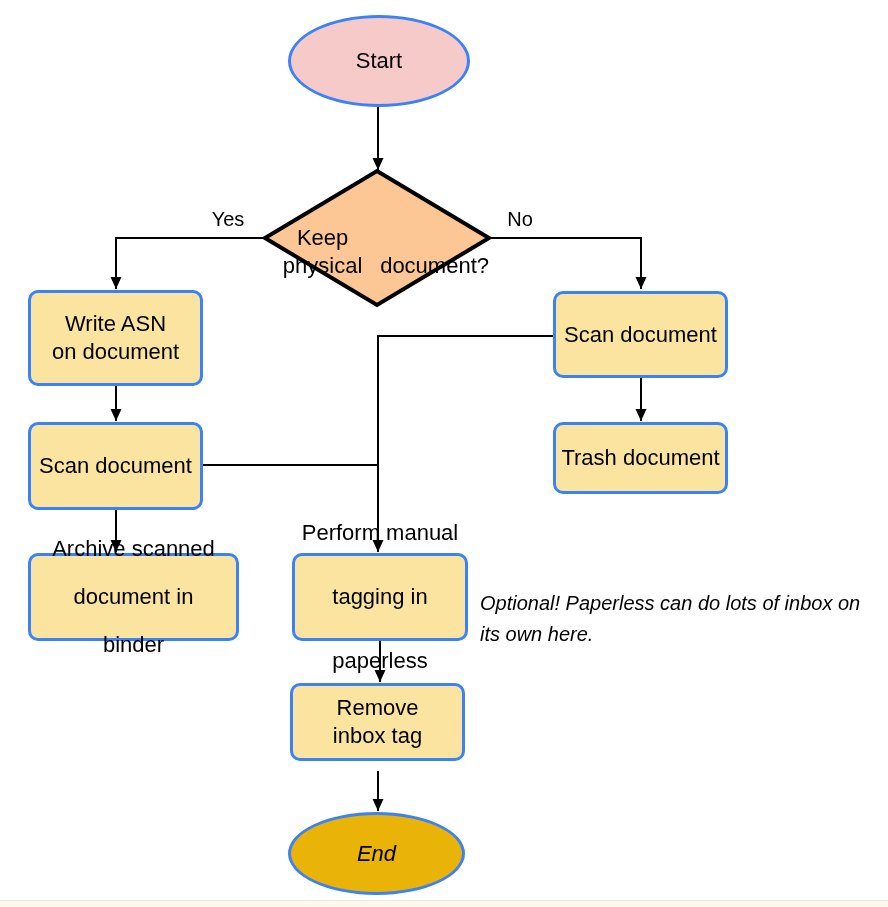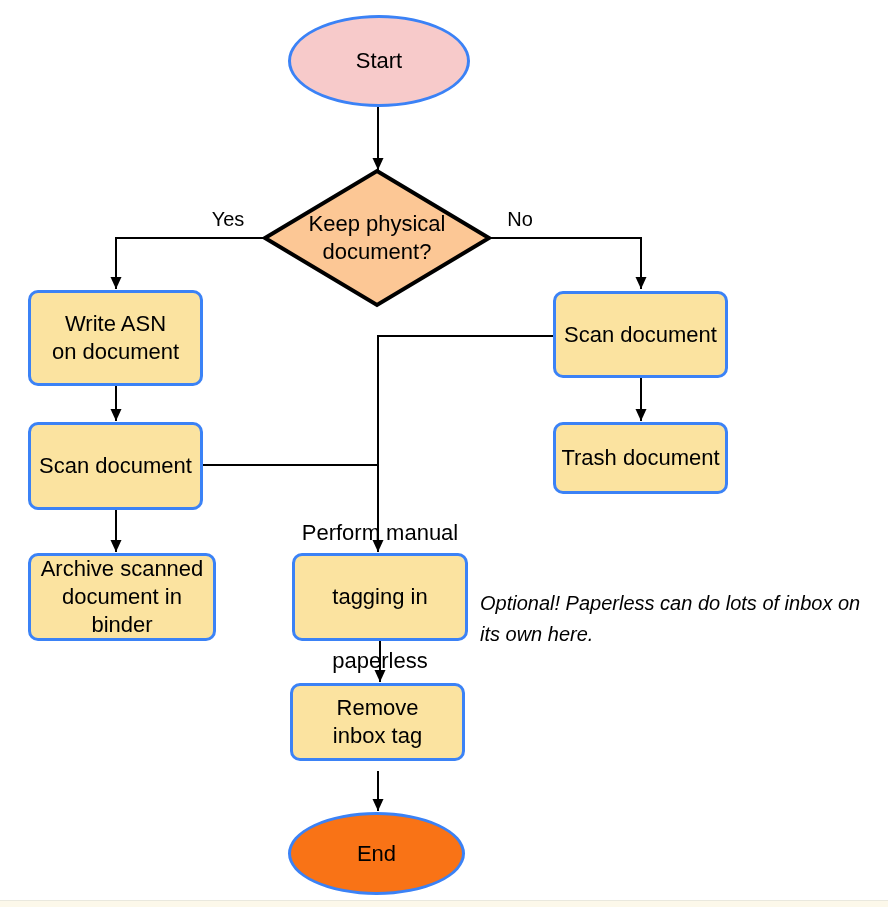--- a/index.html
+++ b/index.html
@@ -24,22 +24,22 @@
     justify-content: center;
     text-align: center;
     font-size: 22px;
     line-height: 28px;
   }
   .process { border-radius: 10px; }
   .terminator { border-radius: 50%; }
   .decision-label {
     position: absolute;
     display: flex;
-    flex-direction: column;
-    align-items: center;
+    flex-direction: row;
+    align-items: flex-end;
     justify-content: center;
     text-align: center;
     font-size: 22px;
     line-height: 28px;
   }
   .edge-label {
     position: absolute;
     font-size: 20px;
     text-align: center;
     width: 48px;
@@ -99,21 +99,21 @@
 
   <div class="edge-label" style="left:496px; top:208px;">No</div>
 
   <div class="node process" style="left: 28px; top: 290px; width: 175px; height: 96px; background-color: rgb(251, 227, 160);">
     <div>Write ASN</div>
     <div>on document</div>
   </div>
 
   <div class="node process" style="left: 28px; top: 422px; width: 175px; height: 88px; background-color: rgb(251, 227, 160);">Scan document</div>
 
-  <div class="node process" style="left: 28px; top: 553px; width: 188px; height: 88px; background-color: rgb(251, 227, 160);">
+  <div class="node process" style="left: 28px; top: 553px; width: 211px; height: 88px; background-color: rgb(251, 227, 160); gap: 20px;">
     <div>Archive scanned</div>
     <div>document in</div>
     <div>binder</div>
   </div>
 
   <div class="node process" style="left: 553px; top: 291px; width: 175px; height: 87px; background-color: rgb(251, 227, 160);">Scan document</div>
 
   <div class="node process" style="left: 553px; top: 422px; width: 175px; height: 72px; background-color: rgb(251, 227, 160);">Trash document</div>
 
   <div class="node process" style="left: 292px; top: 553px; width: 176px; height: 88px; background-color: rgb(251, 227, 160); gap: 36px;">
@@ -125,17 +125,17 @@
   <div class="annotation">
     <div>Optional! Paperless can do lots of inbox on</div>
     <div>its own here.</div>
   </div>
 
   <div class="node process" style="left: 290px; top: 683px; width: 175px; height: 78px; background-color: rgb(251, 227, 160);">
     <div>Remove</div>
     <div>inbox tag</div>
   </div>
 
-  <div class="node terminator" style="left: 288px; top: 812px; width: 177px; height: 83px; background-color: #f97316;">End</div>
+  <div class="node terminator" style="left: 288px; top: 812px; width: 177px; height: 83px; background-color: #eab308; font-style: italic;">End</div>
 
   <div class="footer-strip" style="background-color: rgb(252, 248, 234);"></div>
 
 </div>
 
 </body></html>

